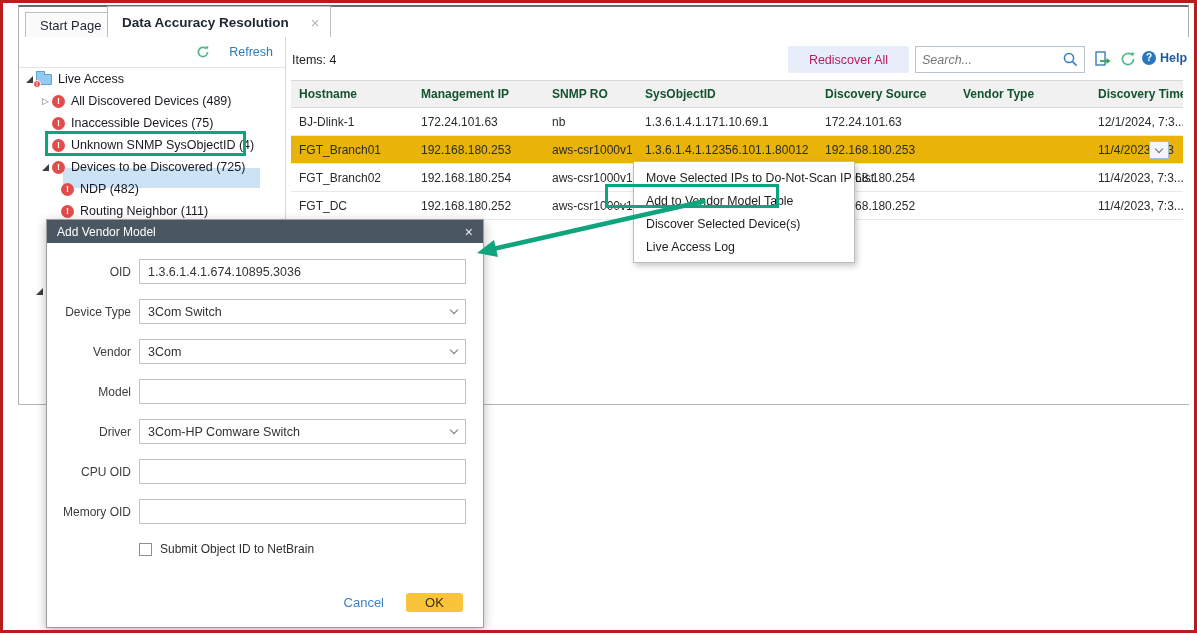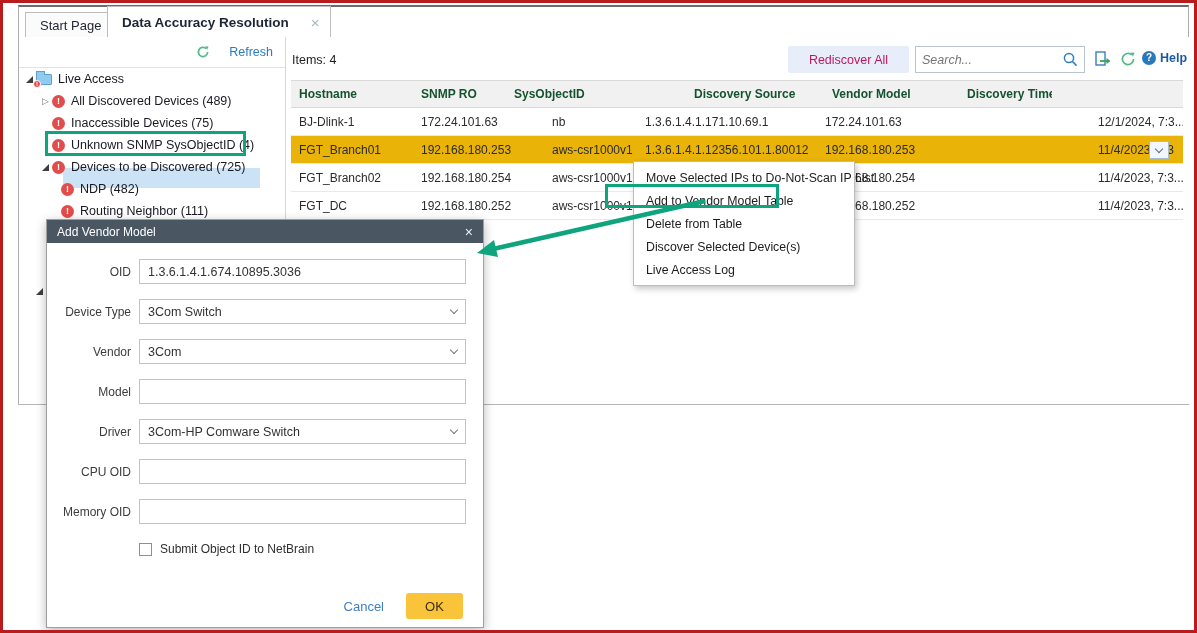--- a/index.html
+++ b/index.html
@@ -76,21 +76,21 @@
   .dlg-row { position:absolute; left:0; width:100%; height:25px; }
   .dlg-label { position:absolute; left:0; width:84px; height:25px; display:flex; align-items:center; justify-content:flex-end; font-size:12px; color:#3c3c3c; }
   .dlg-input, .dlg-select { position:absolute; left:92px; width:327px; height:25px; border:1px solid #c3c3c3; background:#fff;
                             font-size:12.5px; color:#333; font-family:inherit; padding:0 8px; outline:none; }
   .dlg-select { display:flex; align-items:center; cursor:pointer; }
   .dlg-select .chev { margin-left:auto; border-color:#707a82; }
   .cbx-row { position:absolute; left:92px; top:322px; display:flex; align-items:center; gap:8px; font-size:12px; color:#2f2f2f; }
   .cbx { width:13px; height:13px; border:1px solid #8f8f8f; background:#fff; cursor:pointer; }
   .dlg-footer { position:absolute; right:20px; top:373px; display:flex; align-items:center; gap:22px; }
   .btn-cancel { font-size:13px; color:#3f80c1; background:none; border:none; font-family:inherit; cursor:pointer; }
-  .btn-ok { width:57px; height:26px; background:#f9c33a; border:none; border-radius:3px; font-size:13px; color:#3a3014; font-family:inherit; cursor:pointer; }
+  .btn-ok { width:57px; height:19px; background:#f9c33a; border:none; border-radius:3px; font-size:13px; color:#3a3014; font-family:inherit; cursor:pointer; }
 
   
   .partial-node { position:absolute; left:30px; top:282px; display:flex; align-items:center; z-index:10; }
 </style>
 </head>
 <body>
 
 <div class="stage">
 
   <div class="window"></div>
@@ -185,24 +185,25 @@
       <polygon points="11.6,2.4 15.6,2.7 13.9,6.6" fill="#53b987"></polygon>
     </svg>
     <div class="help">
       <span class="qmark">?</span>
       <span>Help</span>
     </div>
 
     <div class="table">
       <div class="thead">
         <div class="cell c0">Hostname</div>
+        <div class="cell c1">Management IP</div>
         <div class="cell c2">SNMP RO</div>
         <div class="cell c3">SysObjectID</div>
         <div class="cell c4">Discovery Source</div>
-        <div class="cell c5">Vendor Model</div>
+        <div class="cell c5">Vendor Type</div>
         <div class="cell c6">Discovery Time</div>
       </div>
 
       <div class="trow">
         <div class="cell c0">BJ-Dlink-1</div>
         <div class="cell c1">172.24.101.63</div>
         <div class="cell c2">nb</div>
         <div class="cell c3">1.3.6.1.4.1.171.10.69.1</div>
         <div class="cell c4">172.24.101.63</div>
         <div class="cell c5"></div>
@@ -240,21 +241,20 @@
         <div class="cell c4">192.168.180.252</div>
         <div class="cell c5"></div>
         <div class="cell c6">11/4/2023, 7:3...</div>
       </div>
     </div>
   </div>
 
   <div class="ctx-menu">
     <div class="ctx-item">Move Selected IPs to Do-Not-Scan IP List</div>
     <div class="ctx-item">Add to Vendor Model Table</div>
-    <div class="ctx-item">Delete from Table</div>
     <div class="ctx-item">Discover Selected Device(s)</div>
     <div class="ctx-item">Live Access Log</div>
   </div>
 
   <div class="anno-box" style="left:42px; top:128px; width:201px; height:25px;"></div>
   <div class="anno-box" style="left:602px; top:181px; width:174px; height:24px;"></div>
 
   <svg class="anno-arrow" style="left:450px; top:185px; width:270px; height:80px;" viewBox="0 0 270 80">
     <line x1="252" y1="13" x2="40" y2="61" stroke="#0ea47e" stroke-width="4.5"></line>
     <polygon points="24,65 41,52 45,69" fill="#0ea47e"></polygon>

